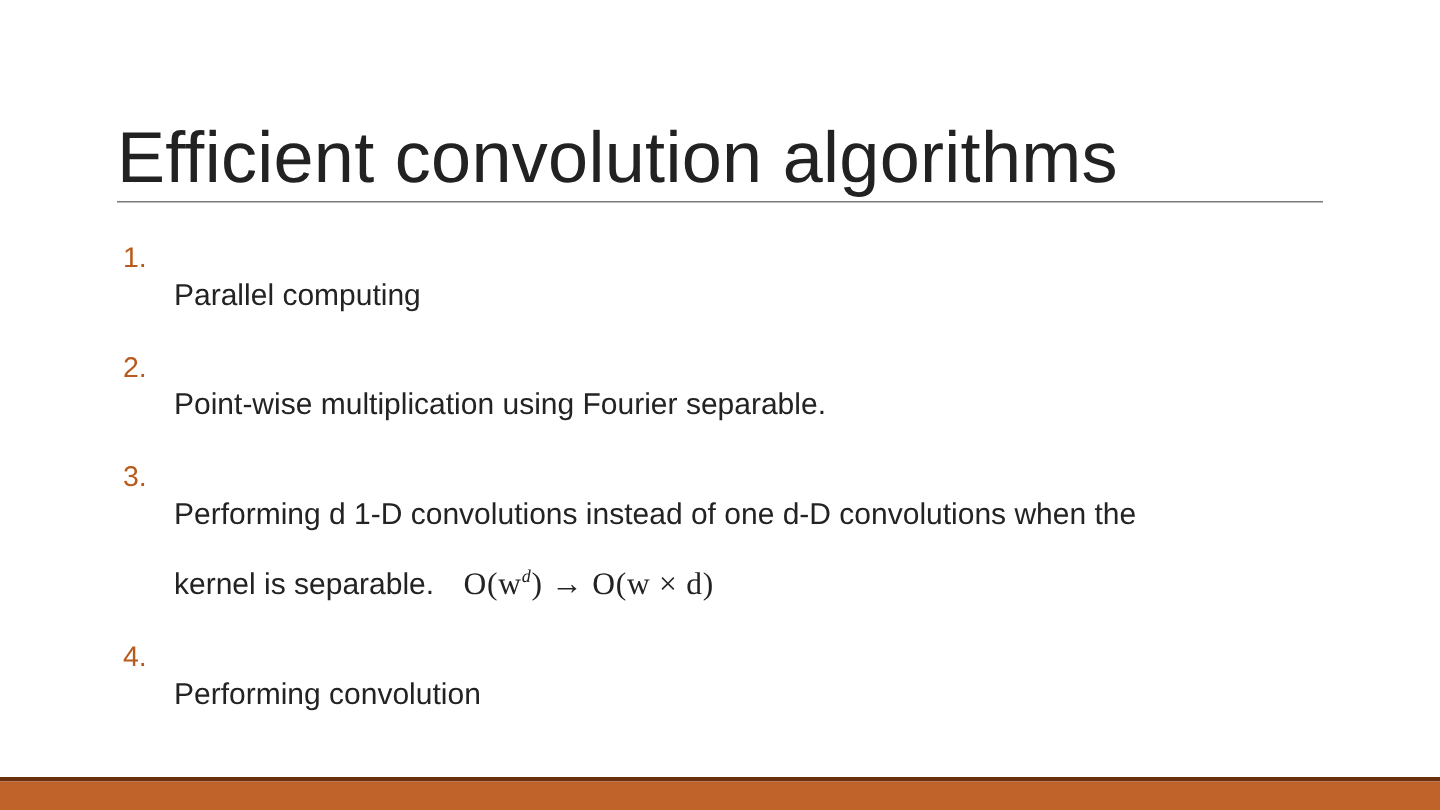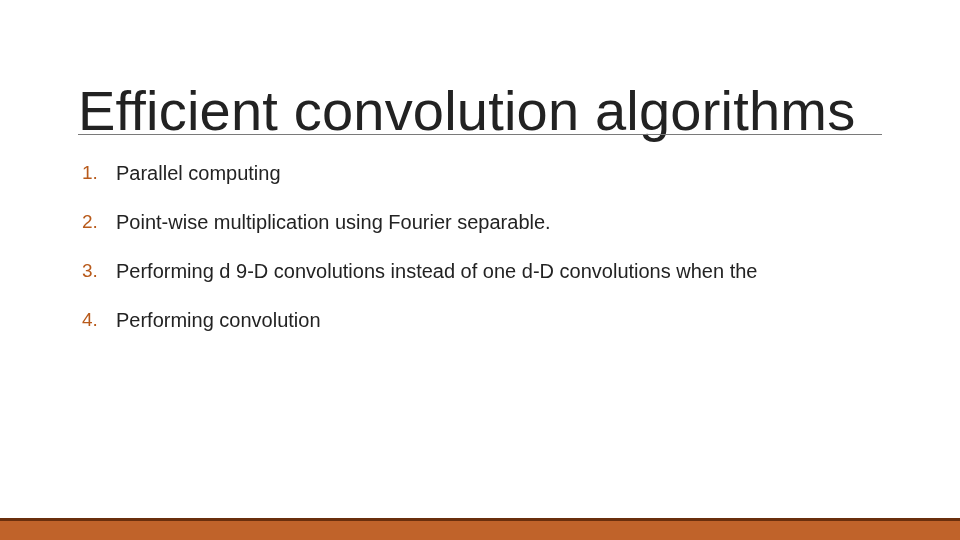--- a/index.html
+++ b/index.html
@@ -15,21 +15,21 @@
   .slide {
     width: 960px;
     height: 540px;
     position: relative;
     box-sizing: border-box;
   }
   .title {
     position: absolute;
     left: 78px;
     top: 78px;
-    font-size: 56px;
+    font-size: 48px;
     font-weight: 400;
     color: #222;
     letter-spacing: 0.2px;
   }
   .rule {
     position: absolute;
     left: 78px;
     top: 134px;
     width: 804px;
     height: 1px;
@@ -50,20 +50,21 @@
     margin-bottom: 22px;
   }
   .list .num {
     width: 34px;
     flex: 0 0 34px;
     color: #b85a1b;
     font-size: 19px;
   }
   .list .body {
     flex: 1;
+    margin-top: 24px;
   }
   .list .body .line2 {
     margin-top: 18px;
   }
   .math {
     font-family: "Cambria Math", "STIXGeneral", "Times New Roman", serif;
     font-style: italic;
     font-size: 21px;
     letter-spacing: 0.5px;
     margin-left: 14px;
@@ -113,21 +114,27 @@
     </div>
 
     <div class="item">
       <div class="num">2.</div>
       <div class="body">Point-wise multiplication using Fourier separable.</div>
     </div>
 
     <div class="item">
       <div class="num">3.</div>
       <div class="body">
-        <span>Performing d 9-D convolutions instead of one d-D convolutions when the</span>
+        <span>Performing d 1-D convolutions instead of one d-D convolutions when the</span>
+        <div class="line2">
+          <span>kernel is separable.</span>
+          <span class="math">
+            <span class="rm">O(w</span><sup>d</sup><span class="rm">)</span><span class="rm"> → </span><span class="rm">O(w × d)</span>
+          </span>
+        </div>
       </div>
     </div>
 
     <div class="item">
       <div class="num">4.</div>
       <div class="body">Performing convolution</div>
     </div>
 
   </div>
 

